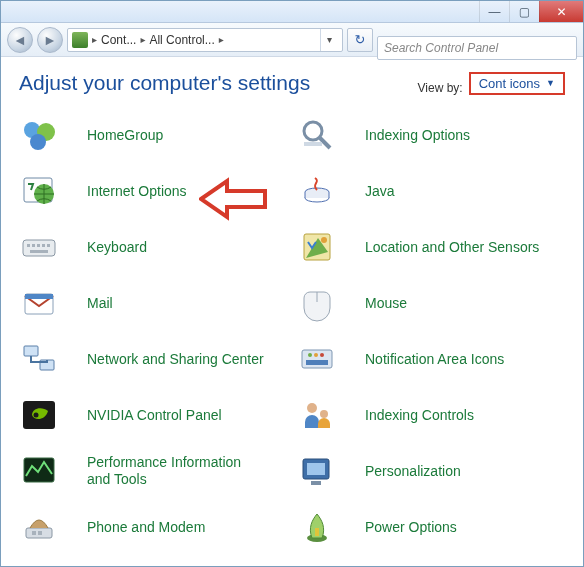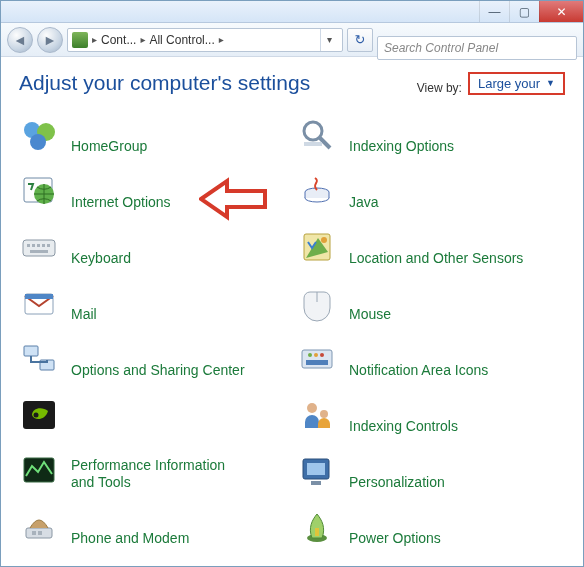--- a/index.html
+++ b/index.html
@@ -145,22 +145,22 @@
   }
   .viewby-dd .tri { font-size: 9px; color:#1b4f9c; }
   .grid {
     display: grid;
     grid-template-columns: 1fr 1fr;
     column-gap: 10px;
     row-gap: 12px;
   }
   .item {
     display: flex;
-    align-items: flex-end;
-    gap: 12px;
+    align-items: center;
+    gap: 28px;
     min-height: 44px;
     padding: 2px 0;
   }
   .item .label {
     color: #1b7a3a;
     font-size: 14px;
     line-height: 1.2;
     max-width: 180px;
   }
   .icon-box {
@@ -214,21 +214,21 @@
     <input class="searchbox" type="text" placeholder="Search Control Panel" style="">
   </div>
 
   <div class="content">
 
     <div class="headerrow">
       <div class="settings-heading">Adjust your computer's settings</div>
       <div class="viewby">
         <span>View by:</span>
         <div class="viewby-dd">
-          <span>Large your</span>
+          <span>Cont icons</span>
           <span class="tri">▼</span>
         </div>
       </div>
     </div>
 
     <div class="grid" id="grid">
         <div class="item">
           <div class="icon-box">
             <svg width="38" height="38">
               <circle cx="12" cy="14" r="8" fill="#5aa3e0"></circle>
@@ -316,21 +316,21 @@
           <div class="label">Mouse</div>
         </div>
         <div class="item">
           <div class="icon-box">
             <svg width="38" height="38">
               <rect x="4" y="6" width="14" height="10" rx="1" fill="#cfe2f5" stroke="#5a7fa8"></rect>
               <rect x="20" y="20" width="14" height="10" rx="1" fill="#cfe2f5" stroke="#5a7fa8"></rect>
               <path d="M11 16 v6 h16 v-2" stroke="#4a74a0" fill="none" stroke-width="2"></path>
             </svg>
           </div>
-          <div class="label">Options and Sharing Center</div>
+          <div class="label">Network and Sharing Center</div>
         </div>
         <div class="item">
           <div class="icon-box">
             <svg width="38" height="38">
               <rect x="4" y="10" width="30" height="18" rx="2" fill="#dce6f2" stroke="#7f97b2"></rect>
               <rect x="8" y="20" width="22" height="5" fill="#4f7fba"></rect>
               <circle cx="12" cy="15" r="2" fill="#6fae4a"></circle>
               <circle cx="18" cy="15" r="2" fill="#e0a13a"></circle>
               <circle cx="24" cy="15" r="2" fill="#c64a3a"></circle>
             </svg>
@@ -338,20 +338,21 @@
           <div class="label">Notification Area Icons</div>
         </div>
         <div class="item">
           <div class="icon-box">
             <svg width="38" height="38">
               <rect x="3" y="5" width="32" height="28" rx="3" fill="#1a1a1a"></rect>
               <path d="M12 19 c0 -7 10 -9 16 -4 c-3 10 -14 10 -16 4 z" fill="#76b900"></path>
               <circle cx="16" cy="19" r="2.5" fill="#1a1a1a"></circle>
             </svg>
           </div>
+          <div class="label">NVIDIA Control Panel</div>
         </div>
         <div class="item">
           <div class="icon-box">
             <svg width="38" height="38">
               <circle cx="14" cy="12" r="5" fill="#e0b28a"></circle>
               <path d="M7 32 v-6 a7 7 0 0 1 14 0 v6 z" fill="#4f86c6"></path>
               <circle cx="26" cy="18" r="4" fill="#e0b28a"></circle>
               <path d="M20 32 v-4 a6 6 0 0 1 12 0 v4 z" fill="#e8a43a"></path>
             </svg>
           </div>

